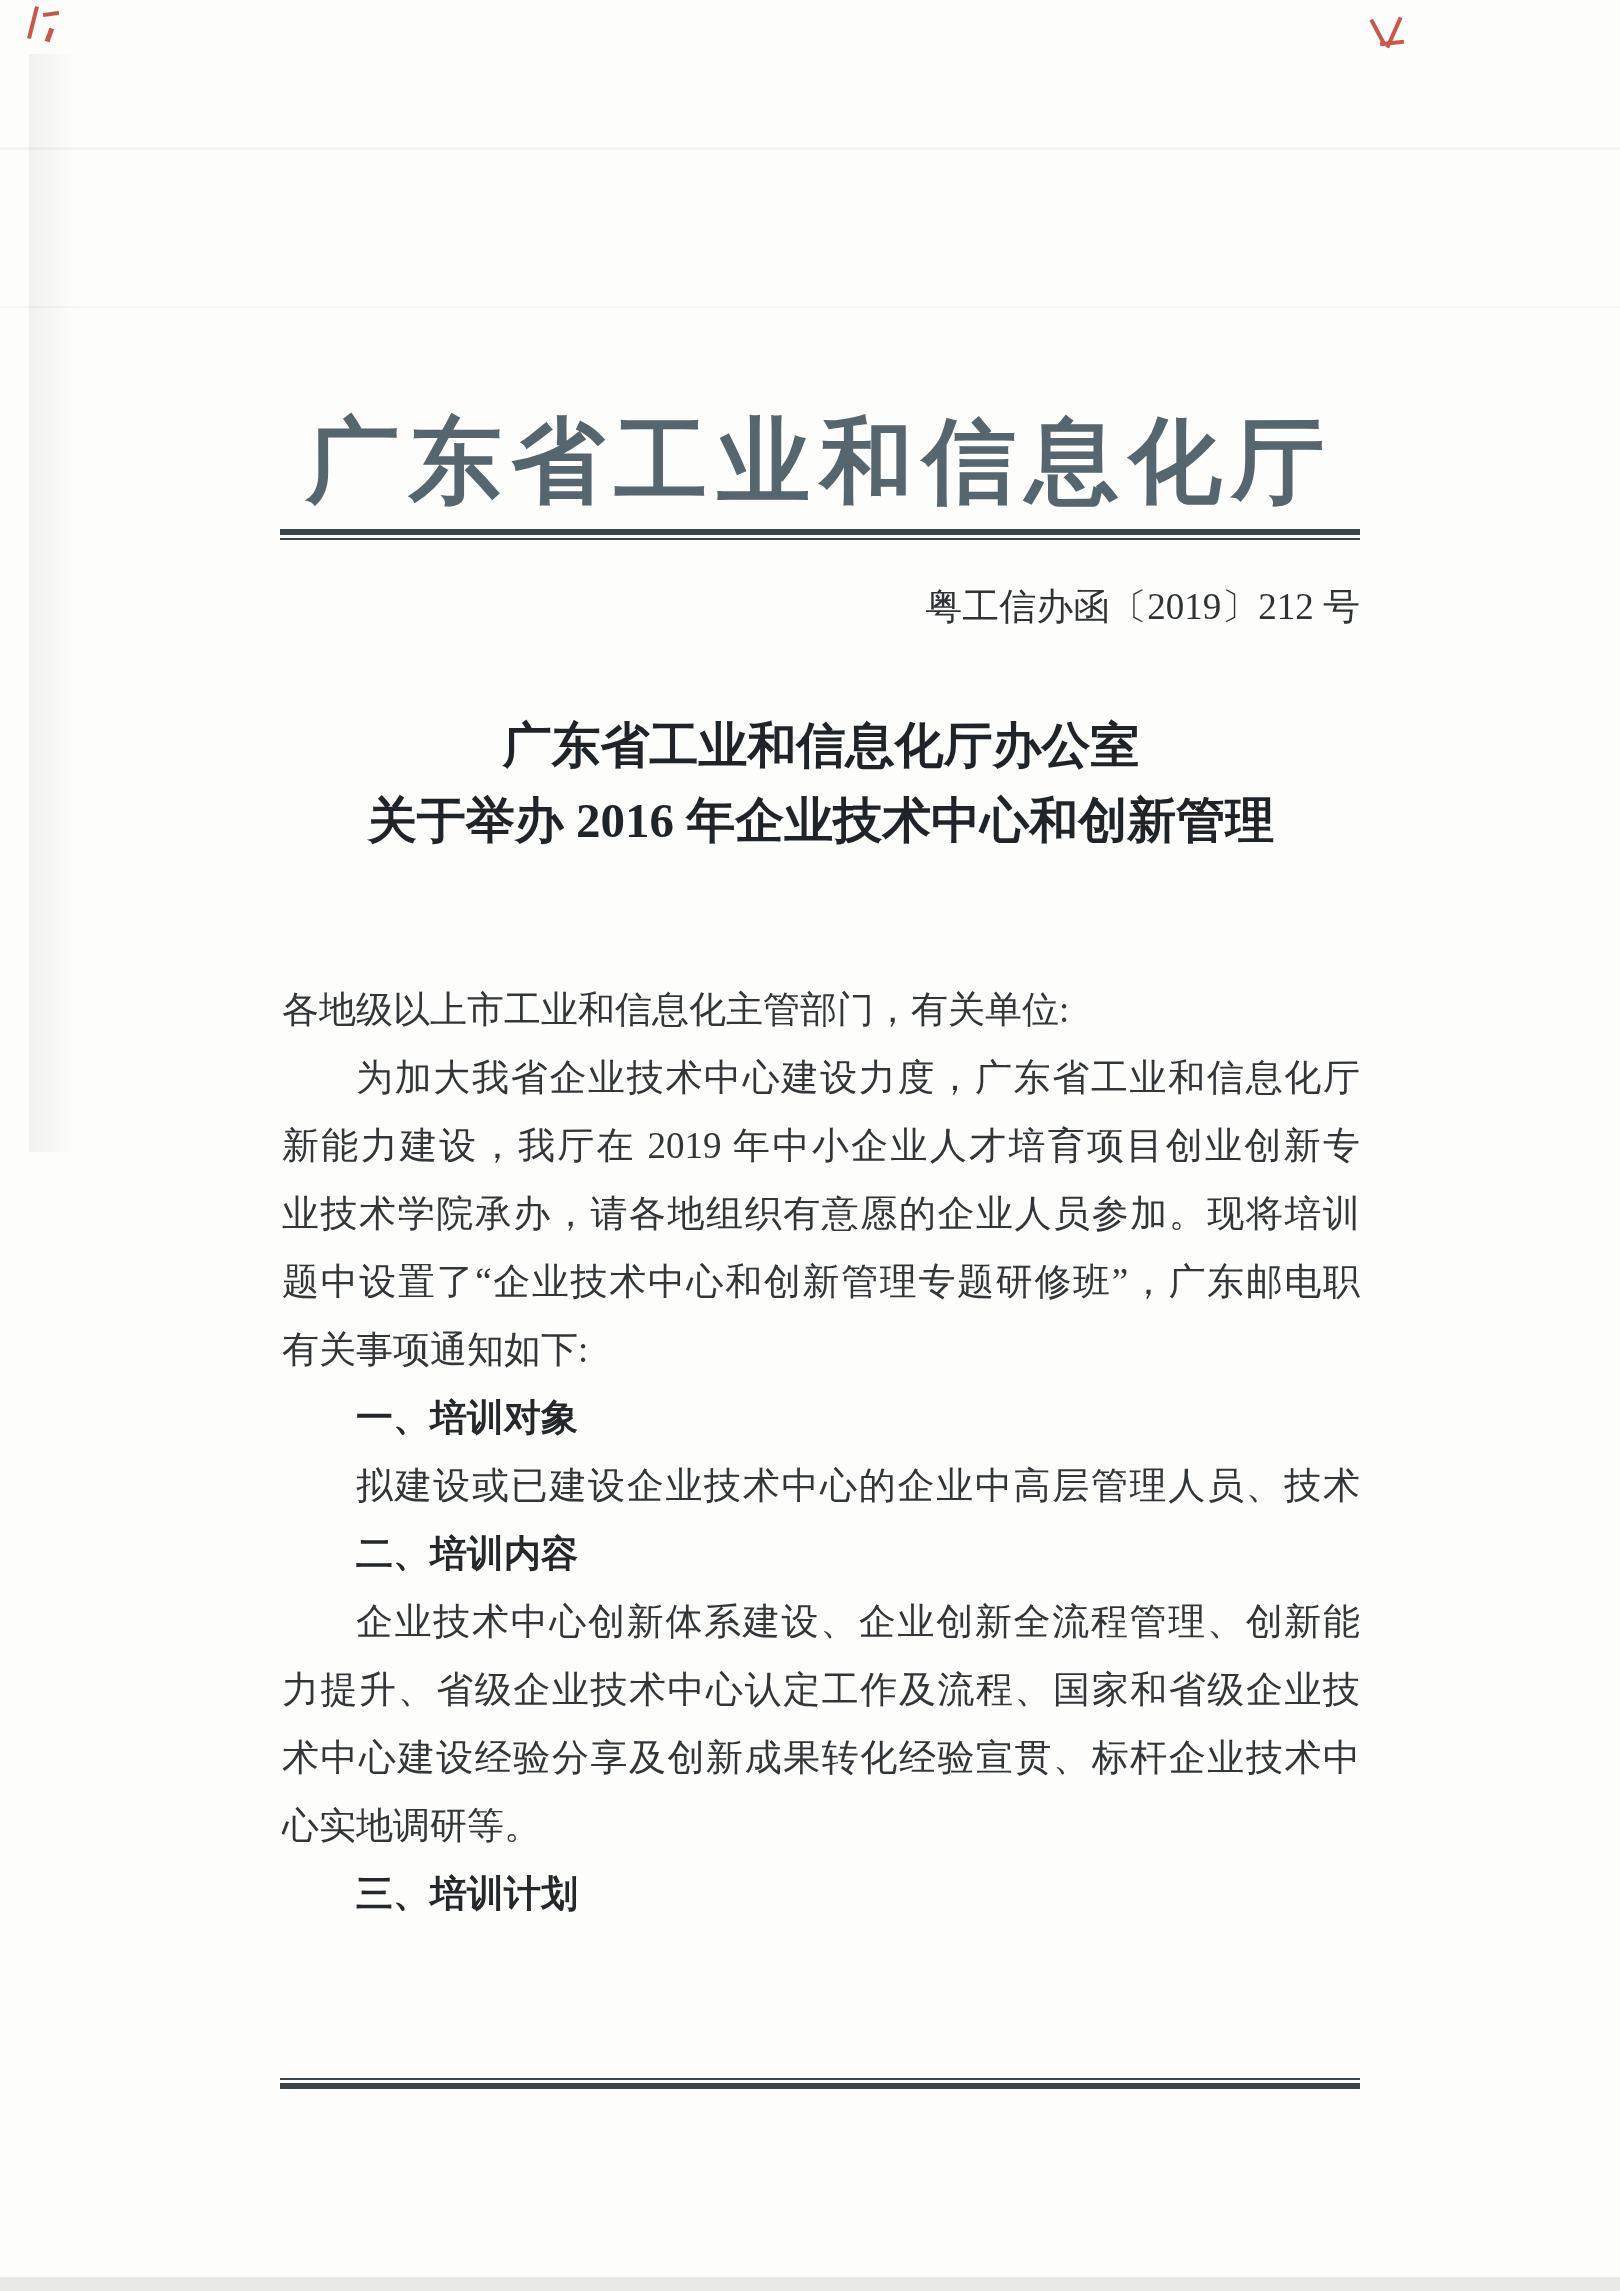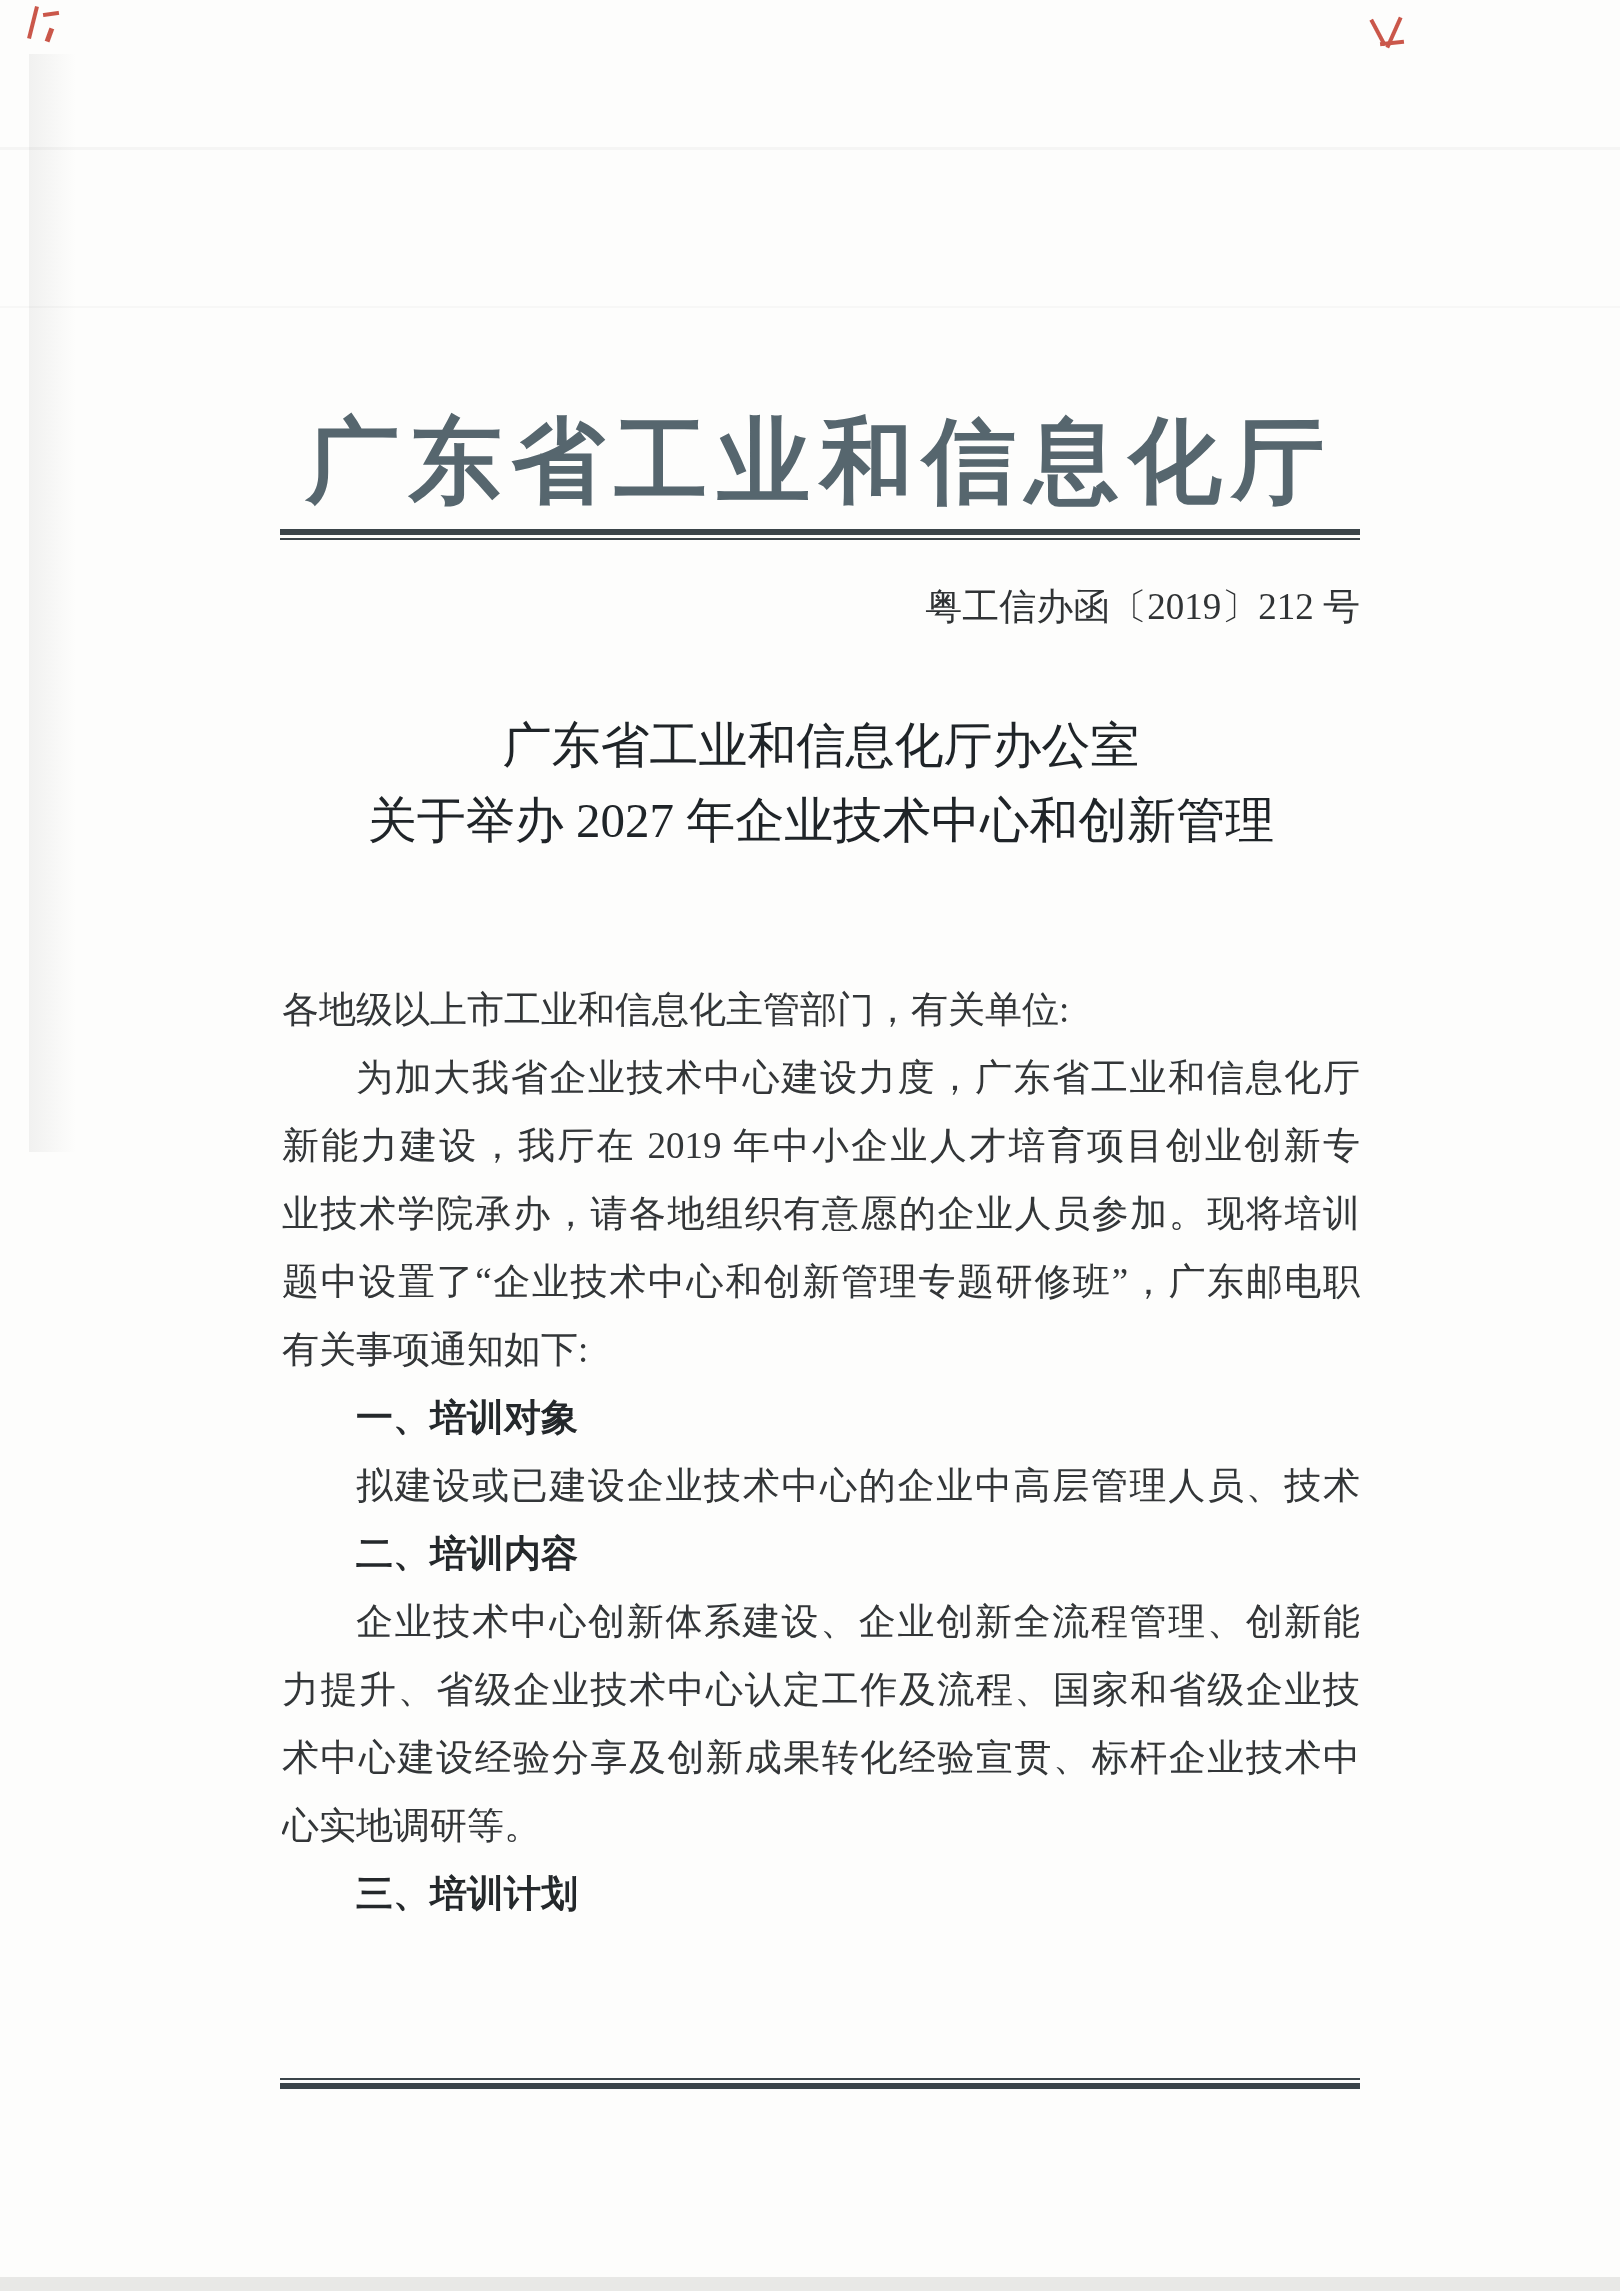--- a/index.html
+++ b/index.html
@@ -85,21 +85,21 @@
     white-space: nowrap;
   }
 
   
   .doc-title {
     position: absolute;
     left: 269px; top: 708px;
     width: 1104px;
     text-align: center;
     font-size: 49px;
-    font-weight: normal;
+    font-weight: bold;
     line-height: 75px;
     color: #1f2428;
     white-space: nowrap;
   }
 
   
   .bodytext {
     position: absolute;
     left: 282px; top: 976px;
     width: 1078px;
@@ -147,21 +147,21 @@
   <div class="rule rule-top">
     <div class="thick"></div>
     <div class="gap"></div>
     <div class="thin"></div>
   </div>
 
   <div class="doc-number">粤工信办函〔2019〕212 号</div>
 
   <div class="doc-title">
     <div>广东省工业和信息化厅办公室</div>
-    <div>关于举办 2027 年企业技术中心和创新管理</div>
+    <div>关于举办 2016 年企业技术中心和创新管理</div>
   </div>
 
   <div class="bodytext">
     <div class="ln">各地级以上市工业和信息化主管部门，有关单位:</div>
     <div class="ln ind just">为加大我省企业技术中心建设力度，广东省工业和信息化厅</div>
     <div class="ln just">新能力建设，我厅在 2019 年中小企业人才培育项目创业创新专</div>
     <div class="ln just">业技术学院承办，请各地组织有意愿的企业人员参加。现将培训</div>
     <div class="ln just">题中设置了“企业技术中心和创新管理专题研修班”，广东邮电职</div>
     <div class="ln">有关事项通知如下:</div>
     <div class="ln ind hd">一、培训对象</div>

